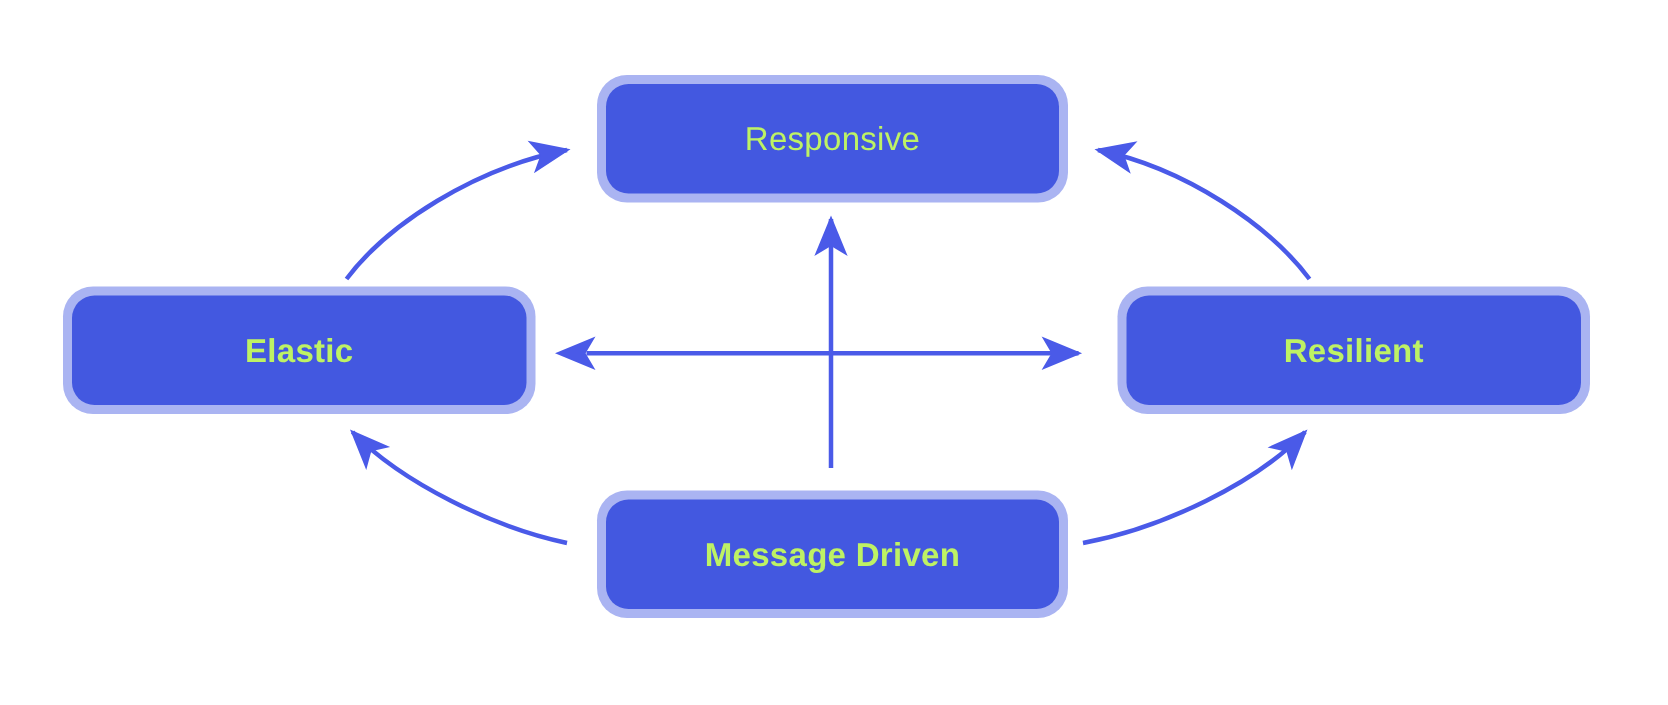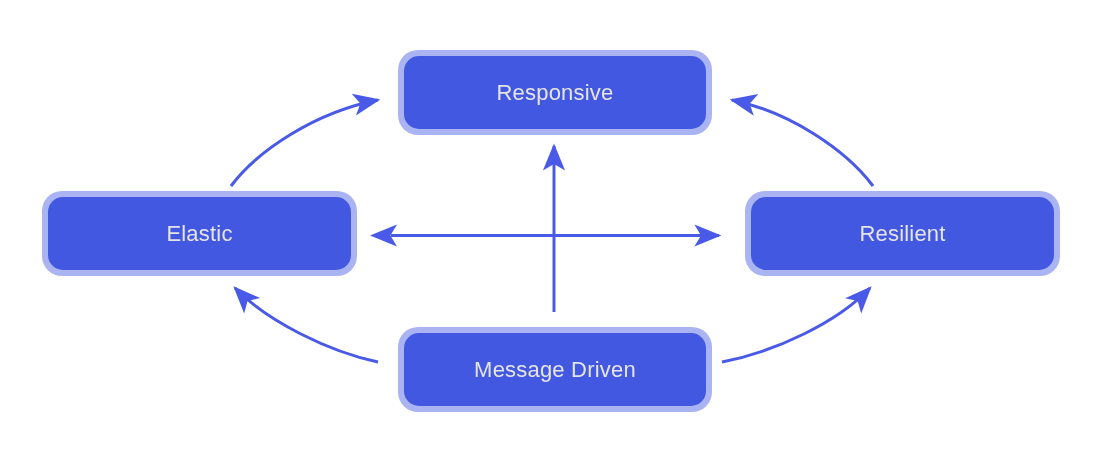--- a/index.html
+++ b/index.html
@@ -39,27 +39,27 @@
     width: 100%;
     height: 100%;
     box-sizing: border-box;
     border-radius: 15px;
     background: #4358e0;
     display: flex;
     align-items: center;
     justify-content: center;
   }
   .node-label {
-    color: #e5e5e5;
+    color: #bef264;
     font-size: 22px;
     letter-spacing: 0.2px;
     white-space: nowrap;
     user-select: none;
   }
-  .node-label.bold { font-weight: normal; }
+  .node-label.bold { font-weight: bold; }
   .node-label.regular { font-weight: normal; }
 
   
   #node-responsive {
     left: 398px; top: 50px; width: 314px; height: 85px;
   }
   #node-elastic {
     left: 42px; top: 191px; width: 315px; height: 85px;
   }
   #node-resilient {

